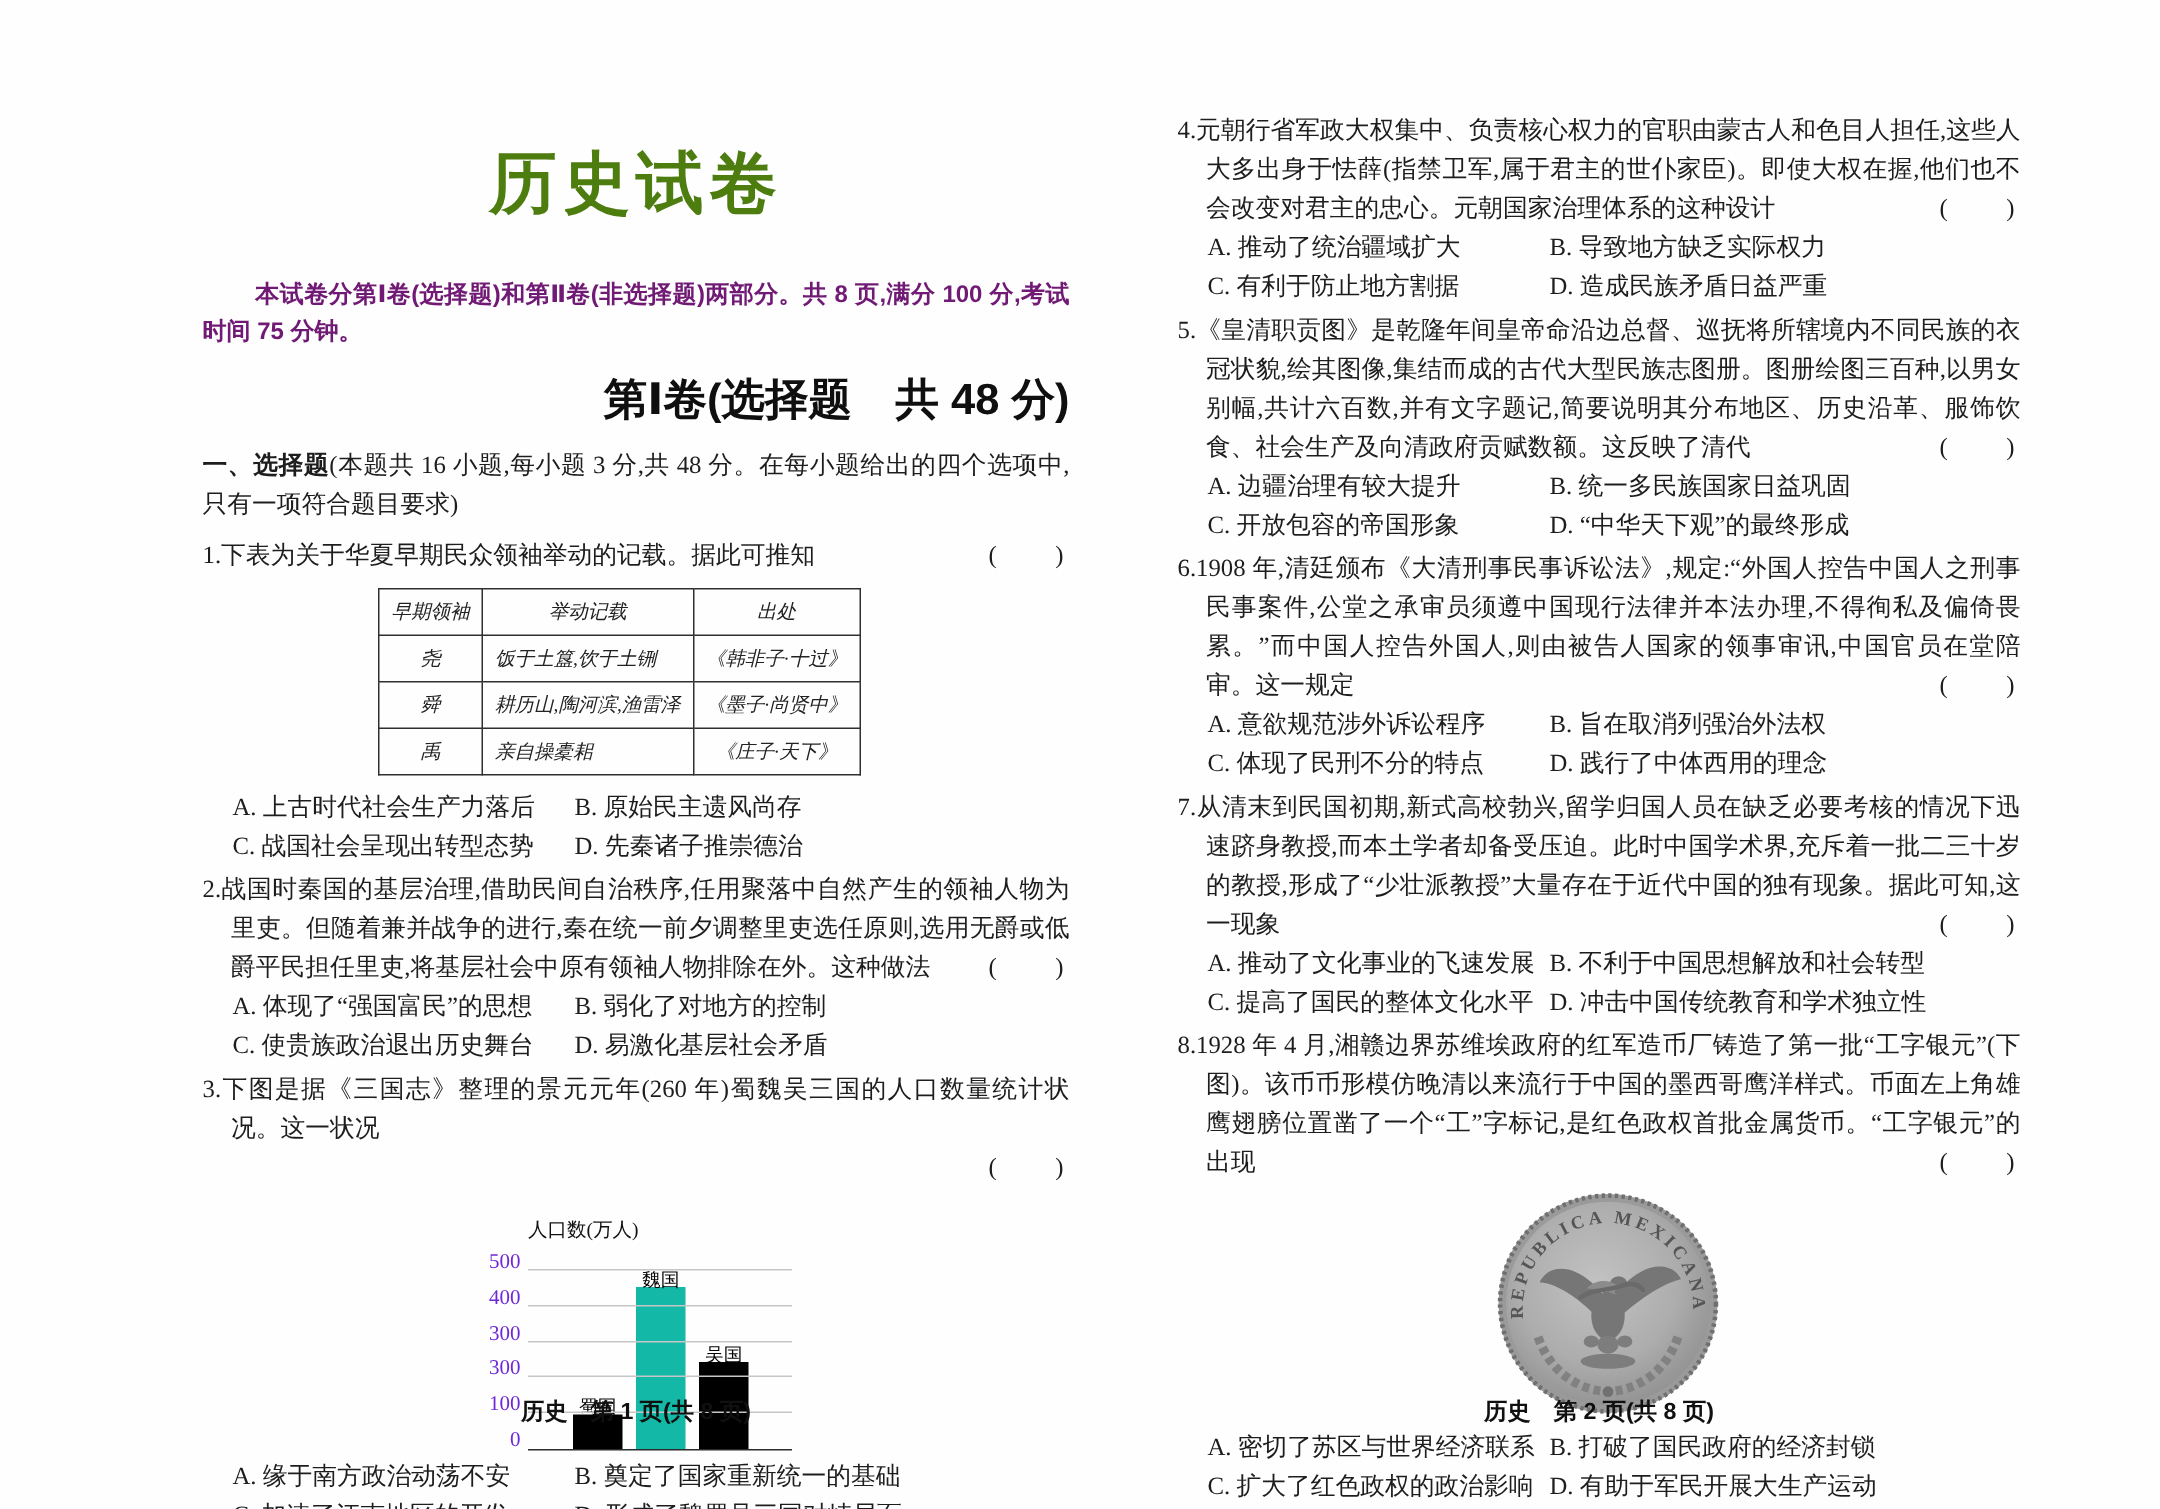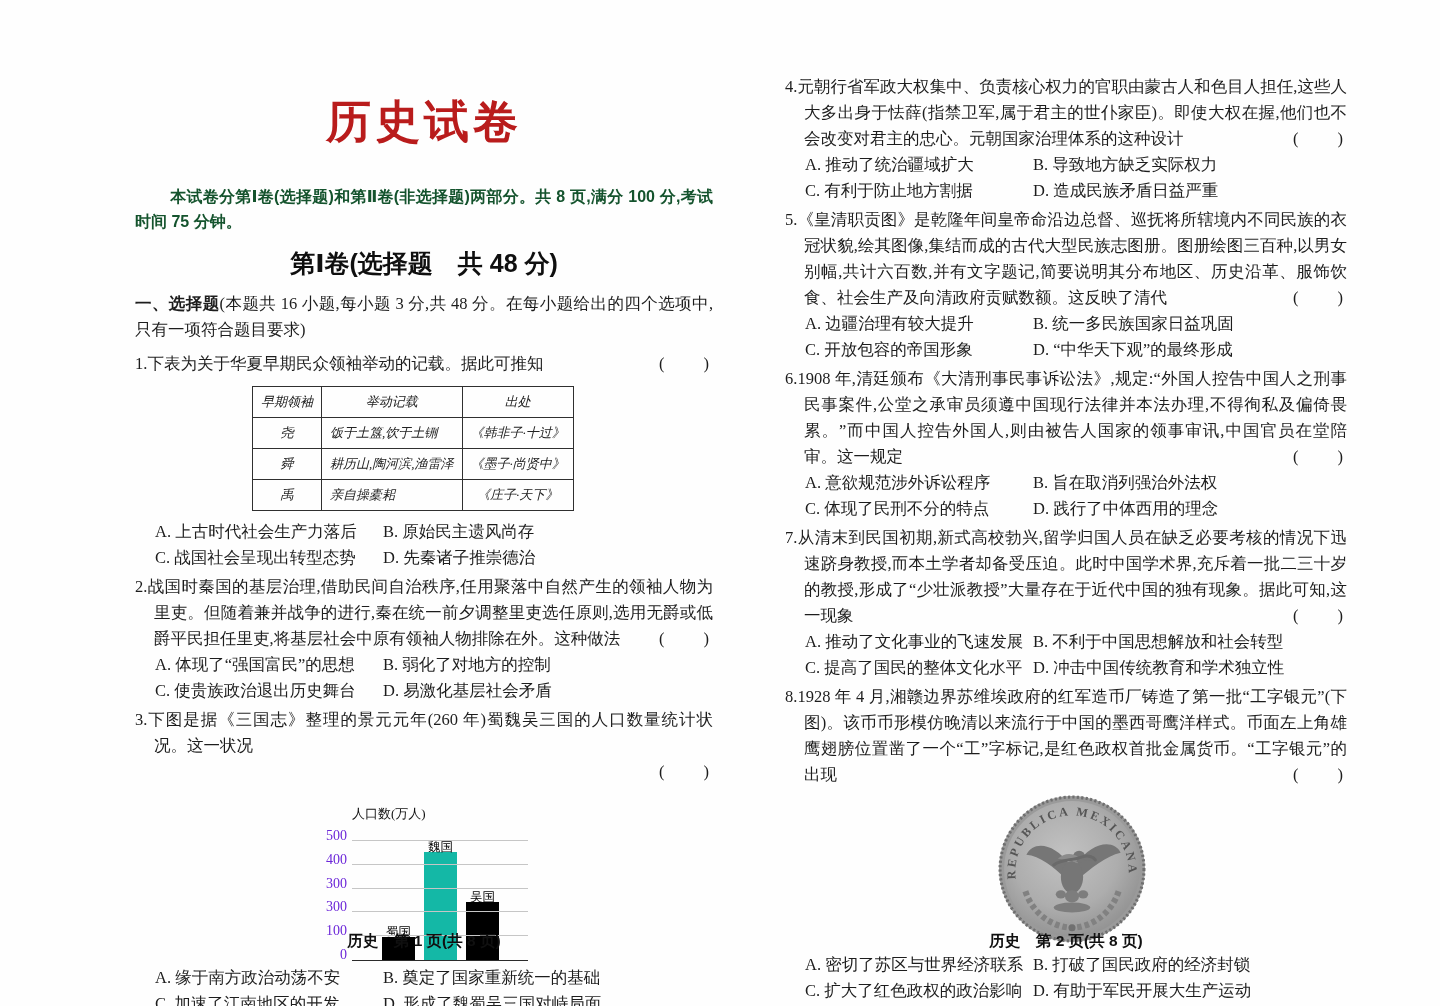--- a/index.html
+++ b/index.html
@@ -9,31 +9,31 @@
     color:#1d1d1d;
   }
   .sheet{position:relative;width:1440px;height:1006px;background:#fefefe;overflow:hidden;}
   .page{position:absolute;top:0;height:966px;}
   .page-1{left:135px;width:578px;}
   .page-2{left:785px;width:562px;}
 
   .doc-title{
     margin:0;padding-top:92px;text-align:center;
     font-family:Liberation Serif, serif;
-    font-size:45px;font-weight:bold;letter-spacing:4px;color:#b91c1c;
+    font-size:45px;font-weight:bold;letter-spacing:4px;color:#4d7c0f;
   }
   .intro{
     margin:32px 0 0 0;text-indent:2.2em;text-align:justify;
     font-family:"Liberation Sans","DejaVu Sans",sans-serif;
-    font-size:16px;font-weight:bold;line-height:25px;color:#14532d;
+    font-size:16px;font-weight:bold;line-height:25px;color:#701a75;
   }
   .section-title{
-    margin:13px 0 10px 0;text-align:center;
+    margin:13px 0 10px 0;text-align:right;
     font-family:"Liberation Sans","DejaVu Sans",sans-serif;
-    font-size:25px;font-weight:bold;color:#0f0f0f;
+    font-size:29px;font-weight:bold;color:#0f0f0f;
   }
   .list-note{margin:0 0 8px 0;font-size:16.5px;line-height:26px;text-align:justify;}
   .list-note b{font-family:"Liberation Sans","DejaVu Sans",sans-serif;font-weight:bold;}
 
   .q{position:relative;font-size:16.5px;line-height:26px;}
   .q-stem{position:relative;padding-left:19px;text-indent:-19px;text-align:justify;}
   .q-stem .bracket{position:absolute;right:2px;bottom:0;text-indent:0;letter-spacing:2px;}
   .q-stem.own-line-bracket{padding-bottom:26px;}
   .opts{display:grid;grid-template-columns:228px 1fr;padding-left:20px;margin:0 0 3px 0;}
   .opts span{display:block;}

